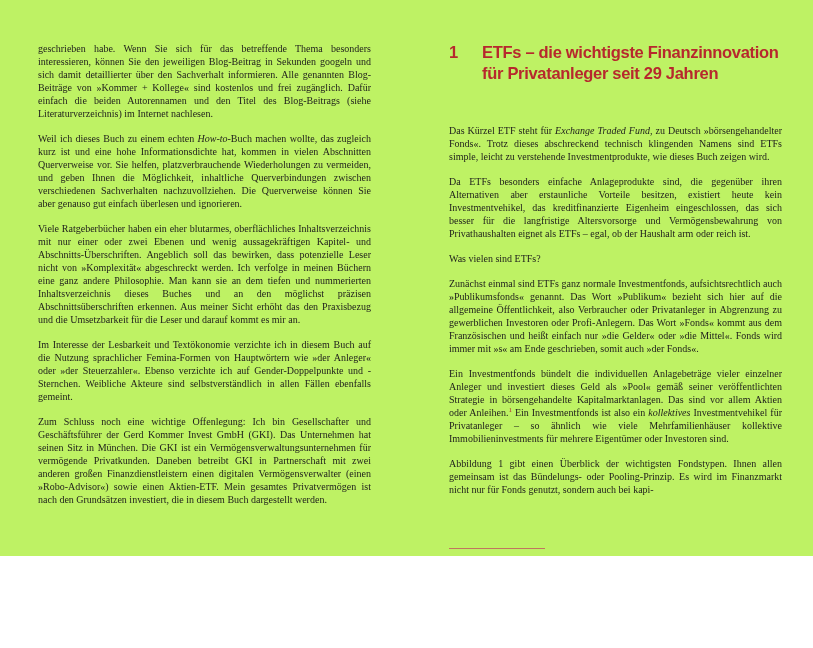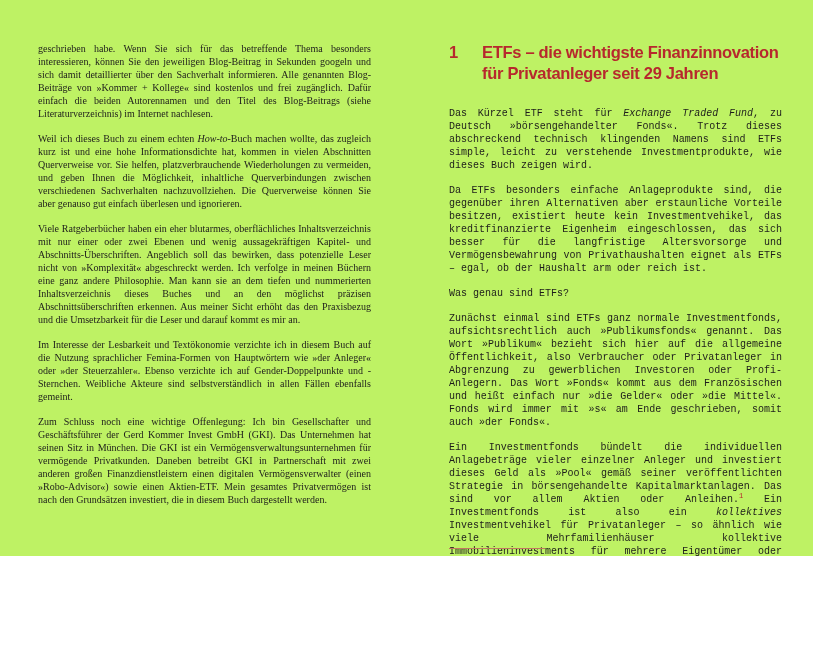--- a/index.html
+++ b/index.html
@@ -20,21 +20,21 @@
   }
   .body-col p { margin:0 0 12px 0; }
   .body-col em { font-style:italic; }
   sup.fn-ref {
     color:#b7282d;
     font-size:7px;
     line-height:0;
     vertical-align:super;
   }
   #left-col  { left:38px;  top:42px; }
-  #right-col { left:449px; top:107px;font-family:Liberation Mono, monospace; }
+  #right-col { left:449px; top:124px; }
 
   .chapter-heading {
     position:absolute;
     left:449px; top:42px; width:340px;
     display:flex;
     font-family:"Liberation Sans", sans-serif;
     font-weight:bold;
     font-size:16.5px;
     line-height:21px;
     letter-spacing:-0.3px;
@@ -99,23 +99,24 @@
     </div>
 
   <div class="chapter-heading">
     <div class="chapter-num">1</div>
     <div class="chapter-title">ETFs – die wichtigste Finanzinnovation für Privatanleger seit 29 Jahren</div>
   </div>
 
   <div id="right-col" class="body-col">
       <p><span>Das Kürzel ETF steht für </span><em>Exchange Traded Fund</em><span>, zu Deutsch »börsengehandelter Fonds«. Trotz dieses abschreckend technisch klingenden Namens sind ETFs simple, leicht zu verstehende Investmentprodukte, wie dieses Buch zeigen wird.</span></p>
       <p><span>Da ETFs besonders einfache Anlageprodukte sind, die gegenüber ihren Alternativen aber erstaunliche Vorteile besitzen, existiert heute kein Investmentvehikel, das kreditfinanzierte Eigenheim eingeschlossen, das sich besser für die langfristige Altersvorsorge und Vermögensbewahrung von Privathaushalten eignet als ETFs – egal, ob der Haushalt arm oder reich ist.</span></p>
-      <p><span>Was genau sind ETFs?</span></p>
+      <p><span>Was vielen sind ETFs?</span></p>
       <p><span>Zunächst einmal sind ETFs ganz normale Investmentfonds, aufsichtsrechtlich auch »Publikumsfonds« genannt. Das Wort »Publikum« bezieht sich hier auf die allgemeine Öffentlichkeit, also Verbraucher oder Privatanleger in Abgrenzung zu gewerblichen Investoren oder Profi-Anlegern. Das Wort »Fonds« kommt aus dem Französischen und heißt einfach nur »die Gelder« oder »die Mittel«. Fonds wird immer mit »s« am Ende geschrieben, somit auch »der Fonds«.</span></p>
       <p><span>Ein Investmentfonds bündelt die individuellen Anlagebeträge vieler einzelner Anleger und investiert dieses Geld als »Pool« gemäß seiner veröffentlichten Strategie in börsengehandelte Kapitalmarktanlagen. Das sind vor allem Aktien oder Anleihen.</span><sup class="fn-ref">1</sup><span> Ein Investmentfonds ist also ein </span><em>kollektives</em><span> Investmentvehikel für Privatanleger – so ähnlich wie viele Mehrfamilienhäuser kollektive Immobilieninvestments für mehrere Eigentümer oder Investoren sind.</span></p>
+      <p><span>Abbildung 1 gibt einen Überblick der wichtigsten Fondstypen. Ihnen allen gemeinsam ist das Bündelungs- oder Pooling-Prinzip. Es wird im Finanzmarkt nicht nur für Fonds genutzt, sondern auch bei kapi-</span></p>
     </div>
 
   <div class="footnote-block">
     <div class="footnote-rule"></div>
     <div class="footnote-line">
       <div class="footnote-marker">1</div>
       <div class="footnote-text">Was genau eine Aktie und was eine Anleihe ist, wird in Kapitel 2 und 3 erläutert.</div>
     </div>
   </div>
 

